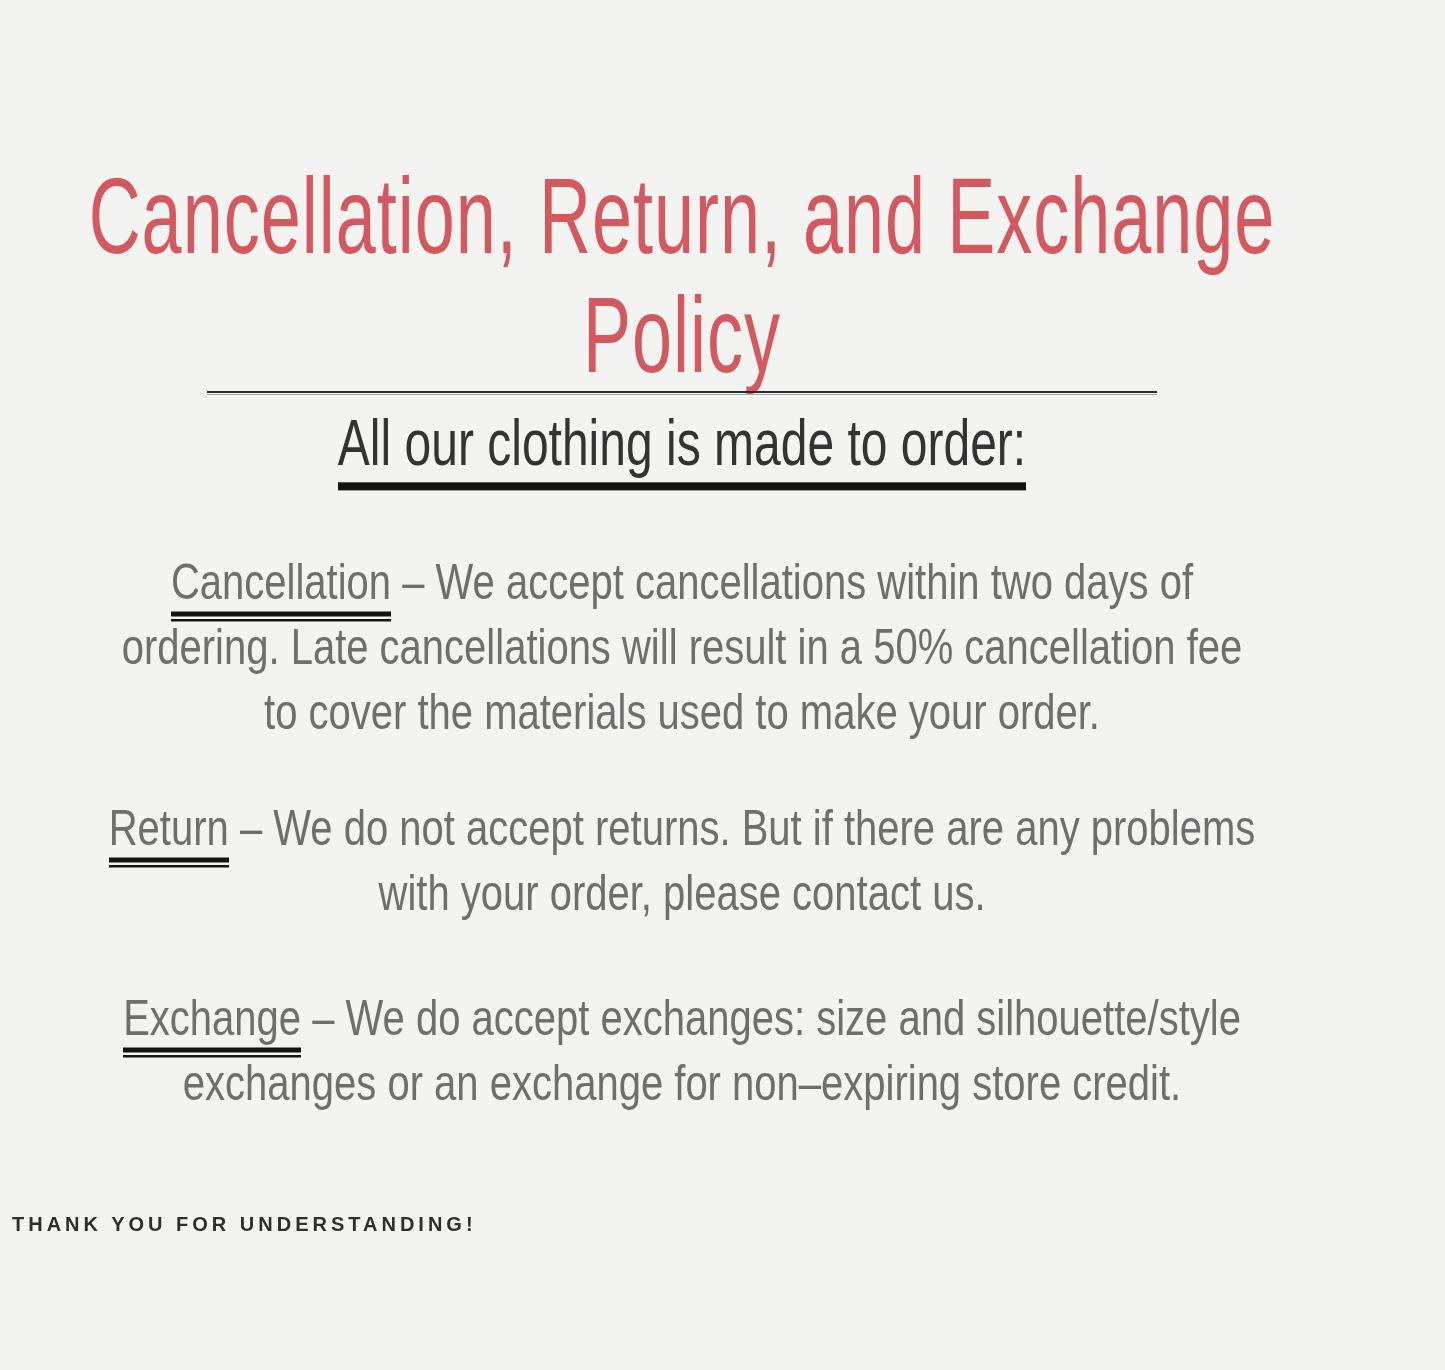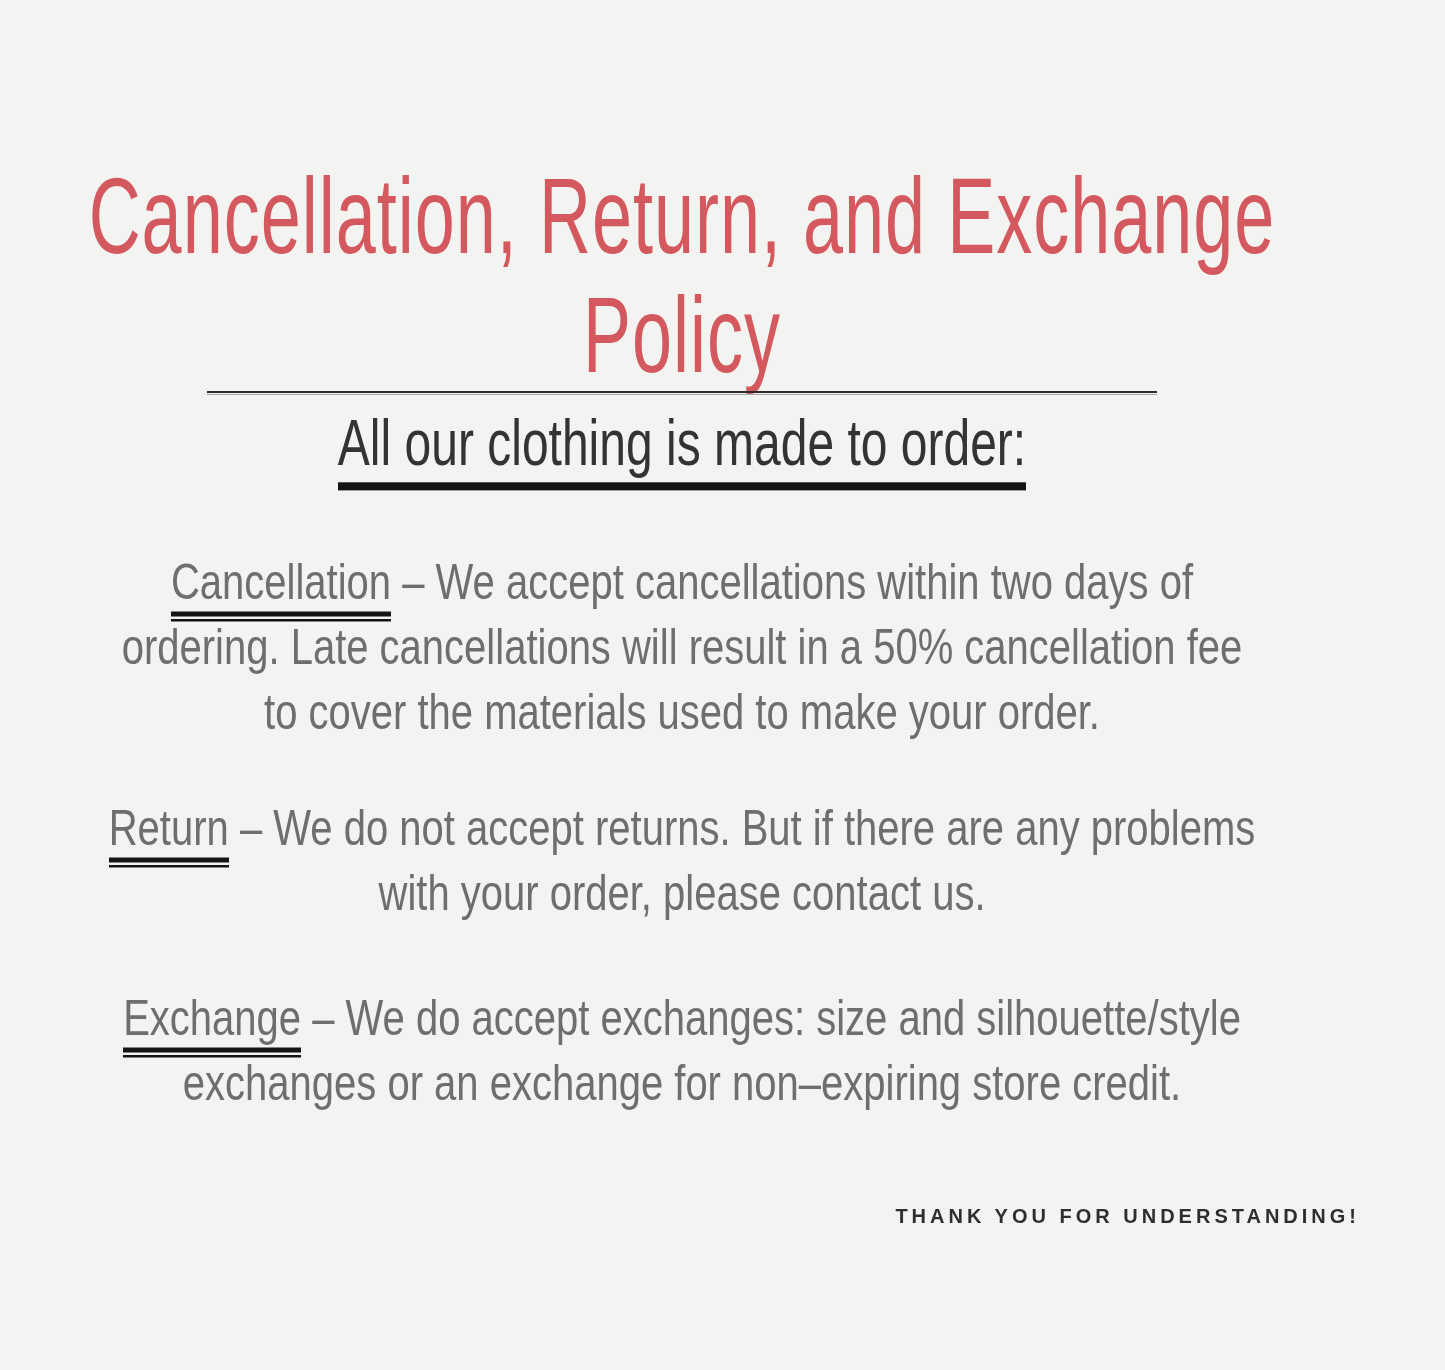--- a/index.html
+++ b/index.html
@@ -95,27 +95,27 @@
     background-position: left bottom 4px, left bottom 0;
     padding-bottom: 10px;
   }
 
   
   .footer {
     position: absolute;
     top: 1196px;
     left: 0;
     right: 0;
-    margin: 4px;
+    margin: 12px;
     font-size: 20px;
     font-weight: 600;
     letter-spacing: 4px;
     line-height: 1.6;
     color: #2e2e2e;
-    text-align: right;
+    text-align: left;
   }
   .footer .fline { display: block; }
 </style>
 </head>
 <body style="--bg-color: #f3f3f1; --title-color: #d4595e; --heading-color: #333333; --body-color: #6e6e6e; --underline-color: #141414;">
 
 <div class="page">
 
   <h1 class="title">
     <span class="tline">Cancellation, Return, and Exchange</span>

